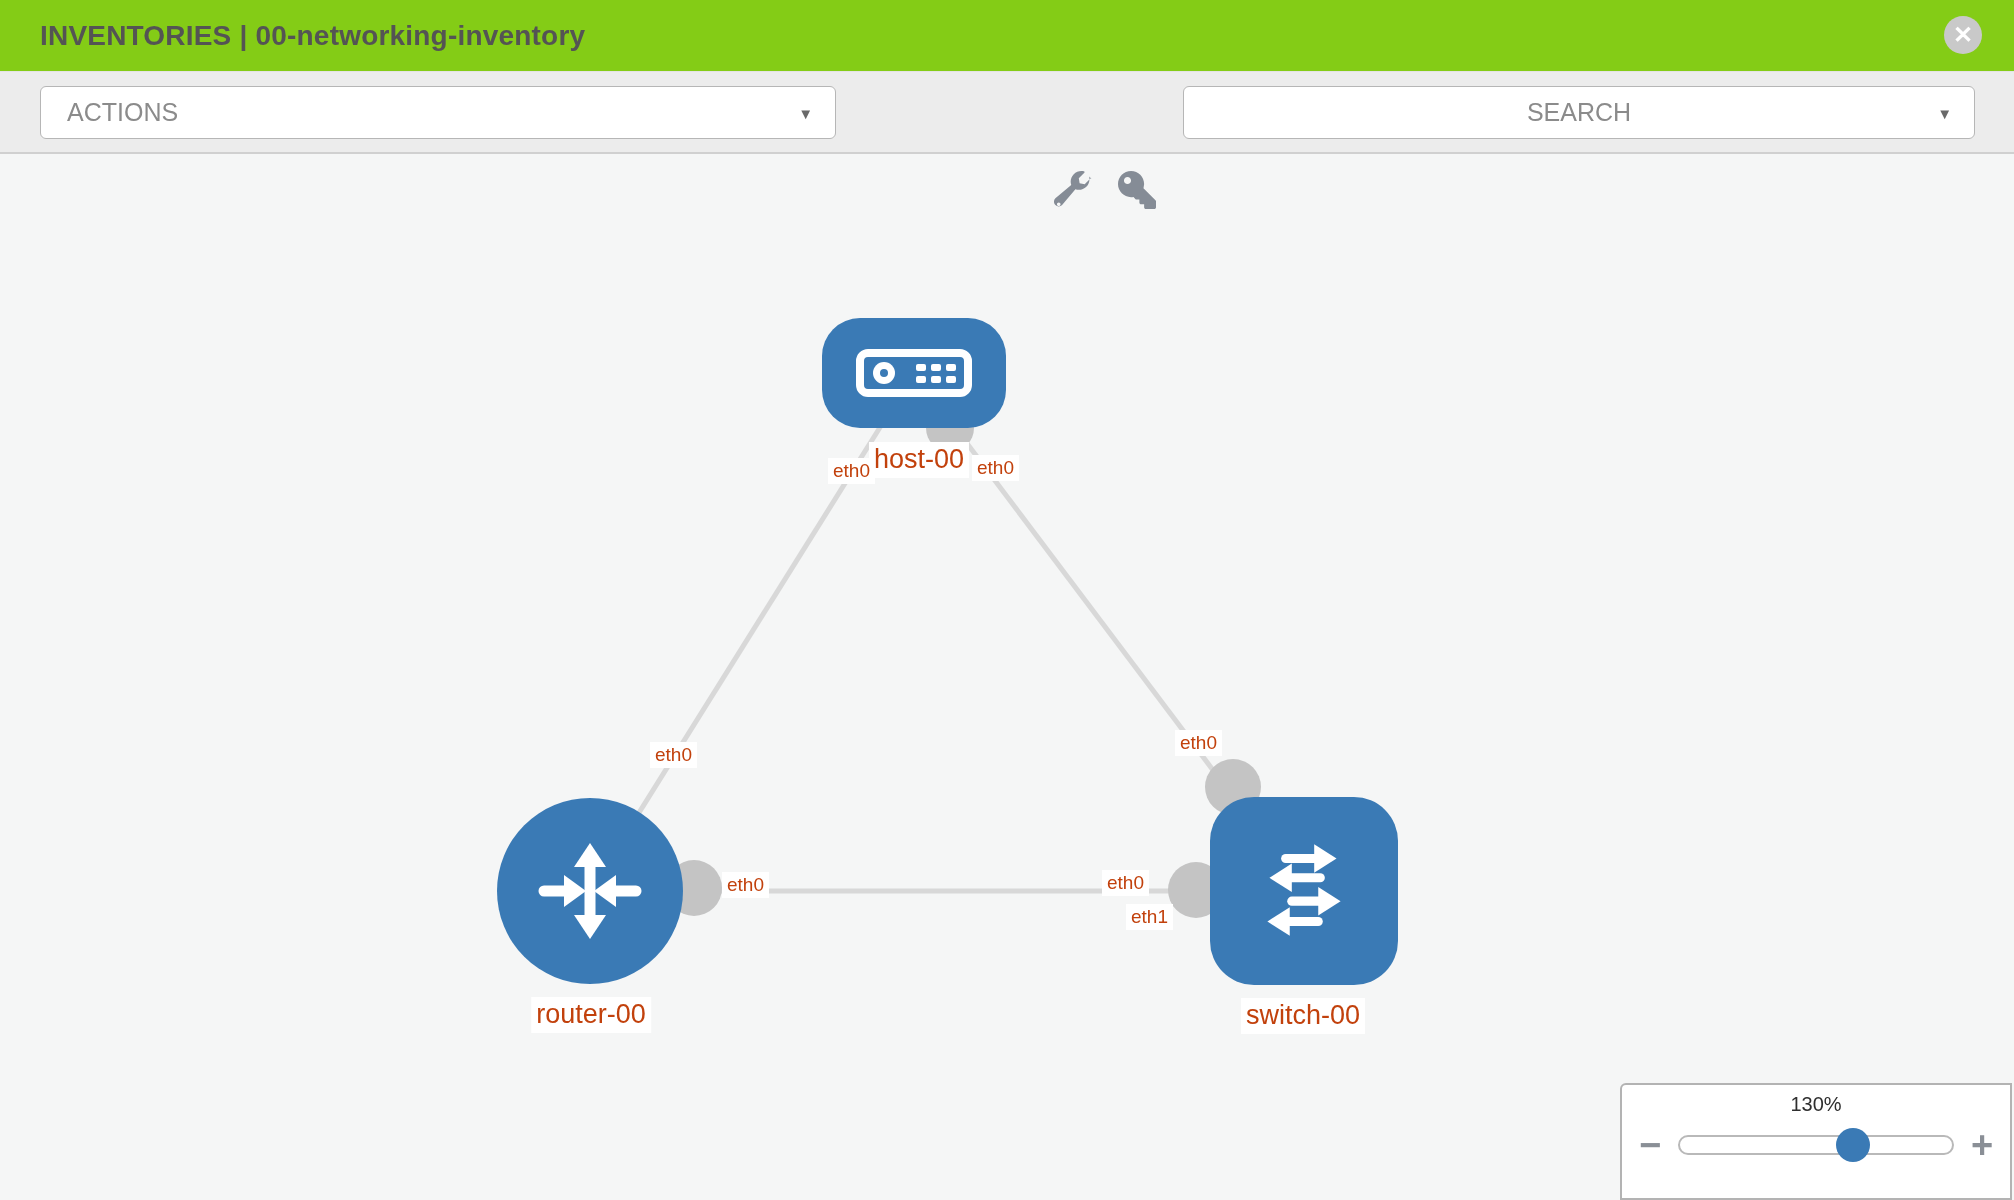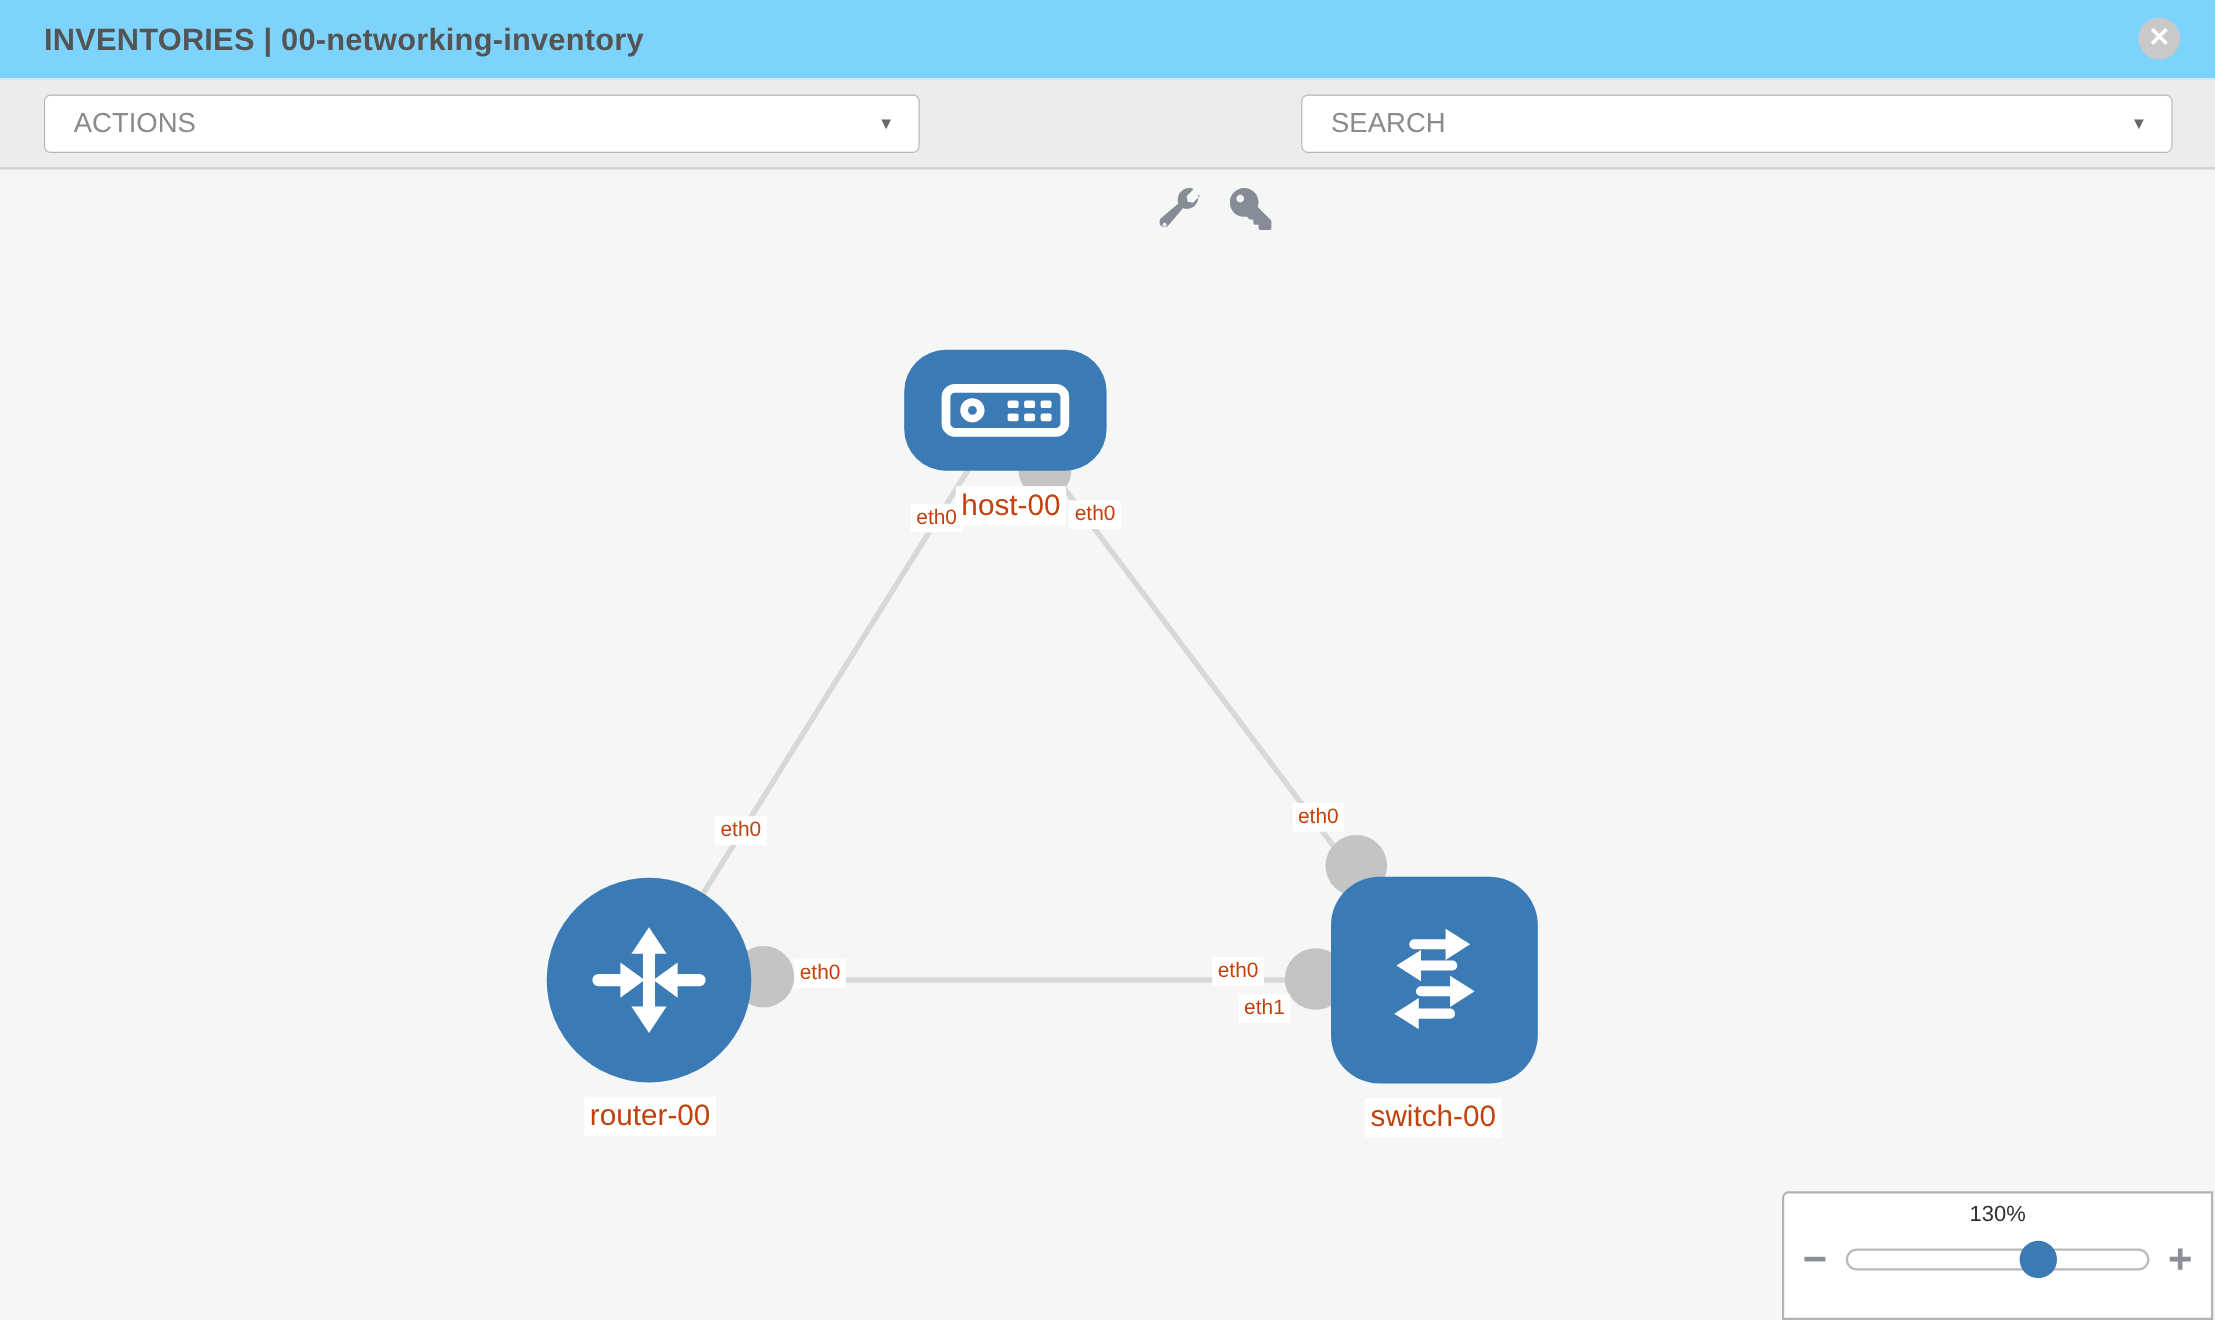--- a/index.html
+++ b/index.html
@@ -2,28 +2,28 @@
 <html><head>
 <meta charset="utf-8">
 <style>
   html,body{margin:0;padding:0;}
   body{
     width:2014px;height:1200px;position:relative;overflow:hidden;
     font-family:"Liberation Sans",sans-serif;background:#f5f5f5;
     -webkit-font-smoothing:antialiased;
   }
   
-  .header{position:absolute;top:0;left:0;width:2014px;height:71px;background:#7dd3fc;border-bottom:1px solid #e4e4e4;z-index:30;}
+  .header{position:absolute;top:0;left:0;width:2014px;height:71px;background:#84cc16;border-bottom:1px solid #e4e4e4;z-index:30;}
   .header-title{position:absolute;left:40px;top:50%;transform:translateY(-50%);font-size:28px;font-weight:bold;color:#545454;letter-spacing:.2px;}
   .close-btn{position:absolute;right:32px;top:16px;width:38px;height:38px;border-radius:50%;background:#c9c9c9;color:#ffffff;font-size:24px;font-weight:bold;text-align:center;line-height:38px;cursor:pointer;}
   
   .toolbar{position:absolute;top:72px;left:0;width:2014px;height:80px;background:#ececec;border-bottom:2px solid #d0d0d0;z-index:29;}
   .select-box{position:absolute;top:14px;height:53px;background:#ffffff;border:1px solid #b6b6b6;border-radius:6px;display:flex;align-items:center;padding:0 26px;box-sizing:border-box;color:#8b8b8b;font-size:25px;cursor:pointer;}
   .select-actions{left:40px;width:796px;}
-  .select-search{left:1183px;width:792px;}
+  .select-search{left:1183px;width:792px;justify-content:center;}
   .caret{position:absolute;right:22px;top:50%;transform:translateY(-50%);font-size:15px;color:#696969;}
   .tool-icon{position:absolute;top:99px;width:38px;height:38px;cursor:pointer;}
   .tool-icon svg{width:38px;height:38px;fill:#858c96;}
   .icon-wrench{left:1054px;}
   .icon-key{left:1118px;}
   .icon-key svg{transform:scaleX(-1);}
   
   .canvas{position:absolute;top:154px;left:0;width:2014px;height:1046px;background:#f5f6f6;overflow:hidden;}
   .links-svg{position:absolute;top:0;left:0;}
   .node{position:absolute;background:#3a7ab5;display:flex;align-items:center;justify-content:center;z-index:5;cursor:pointer;}

